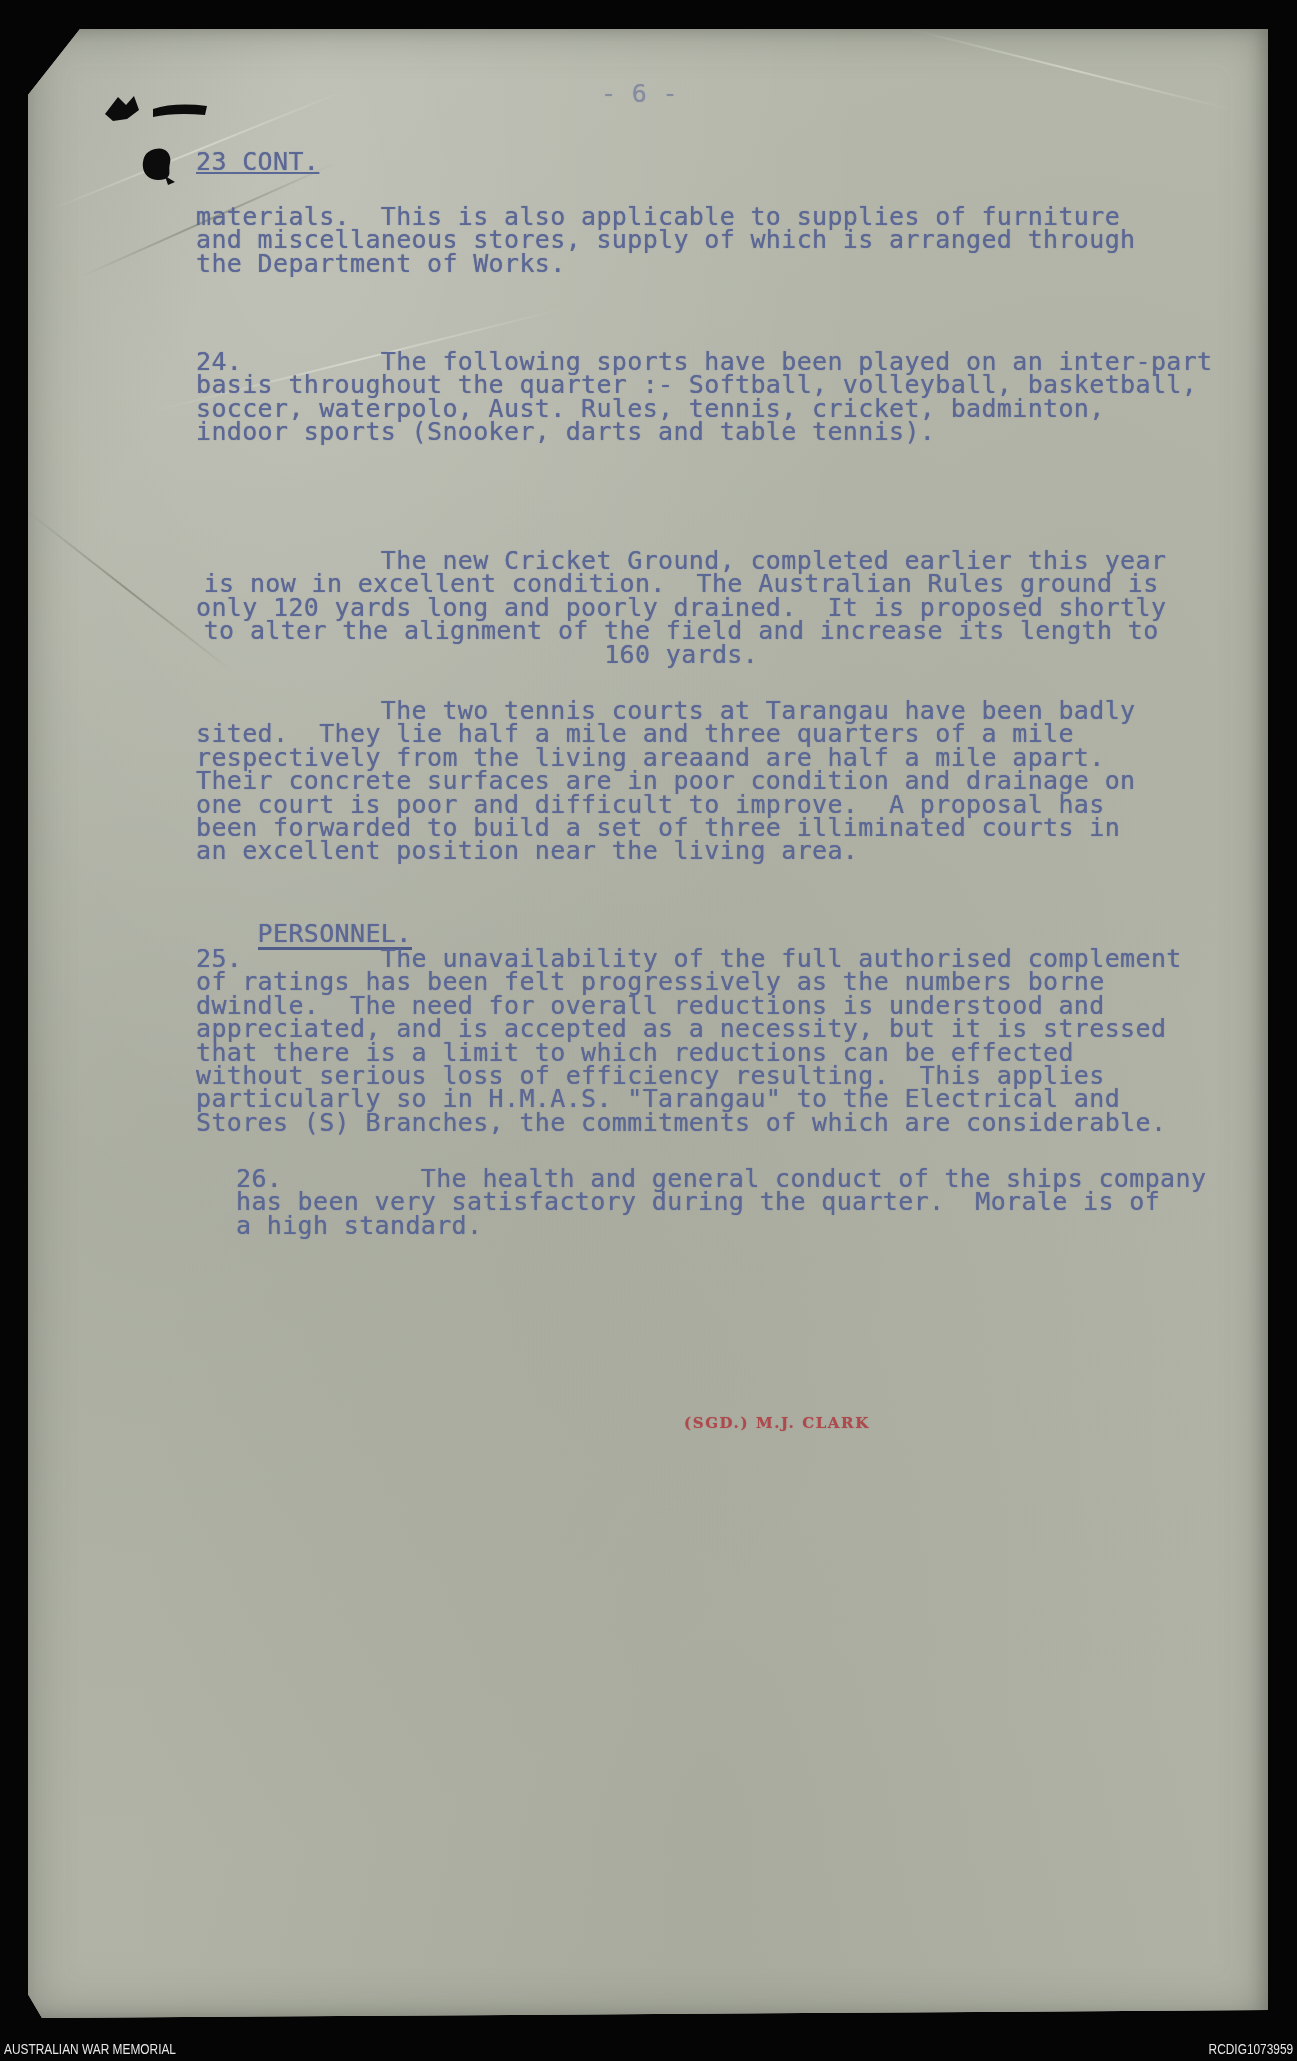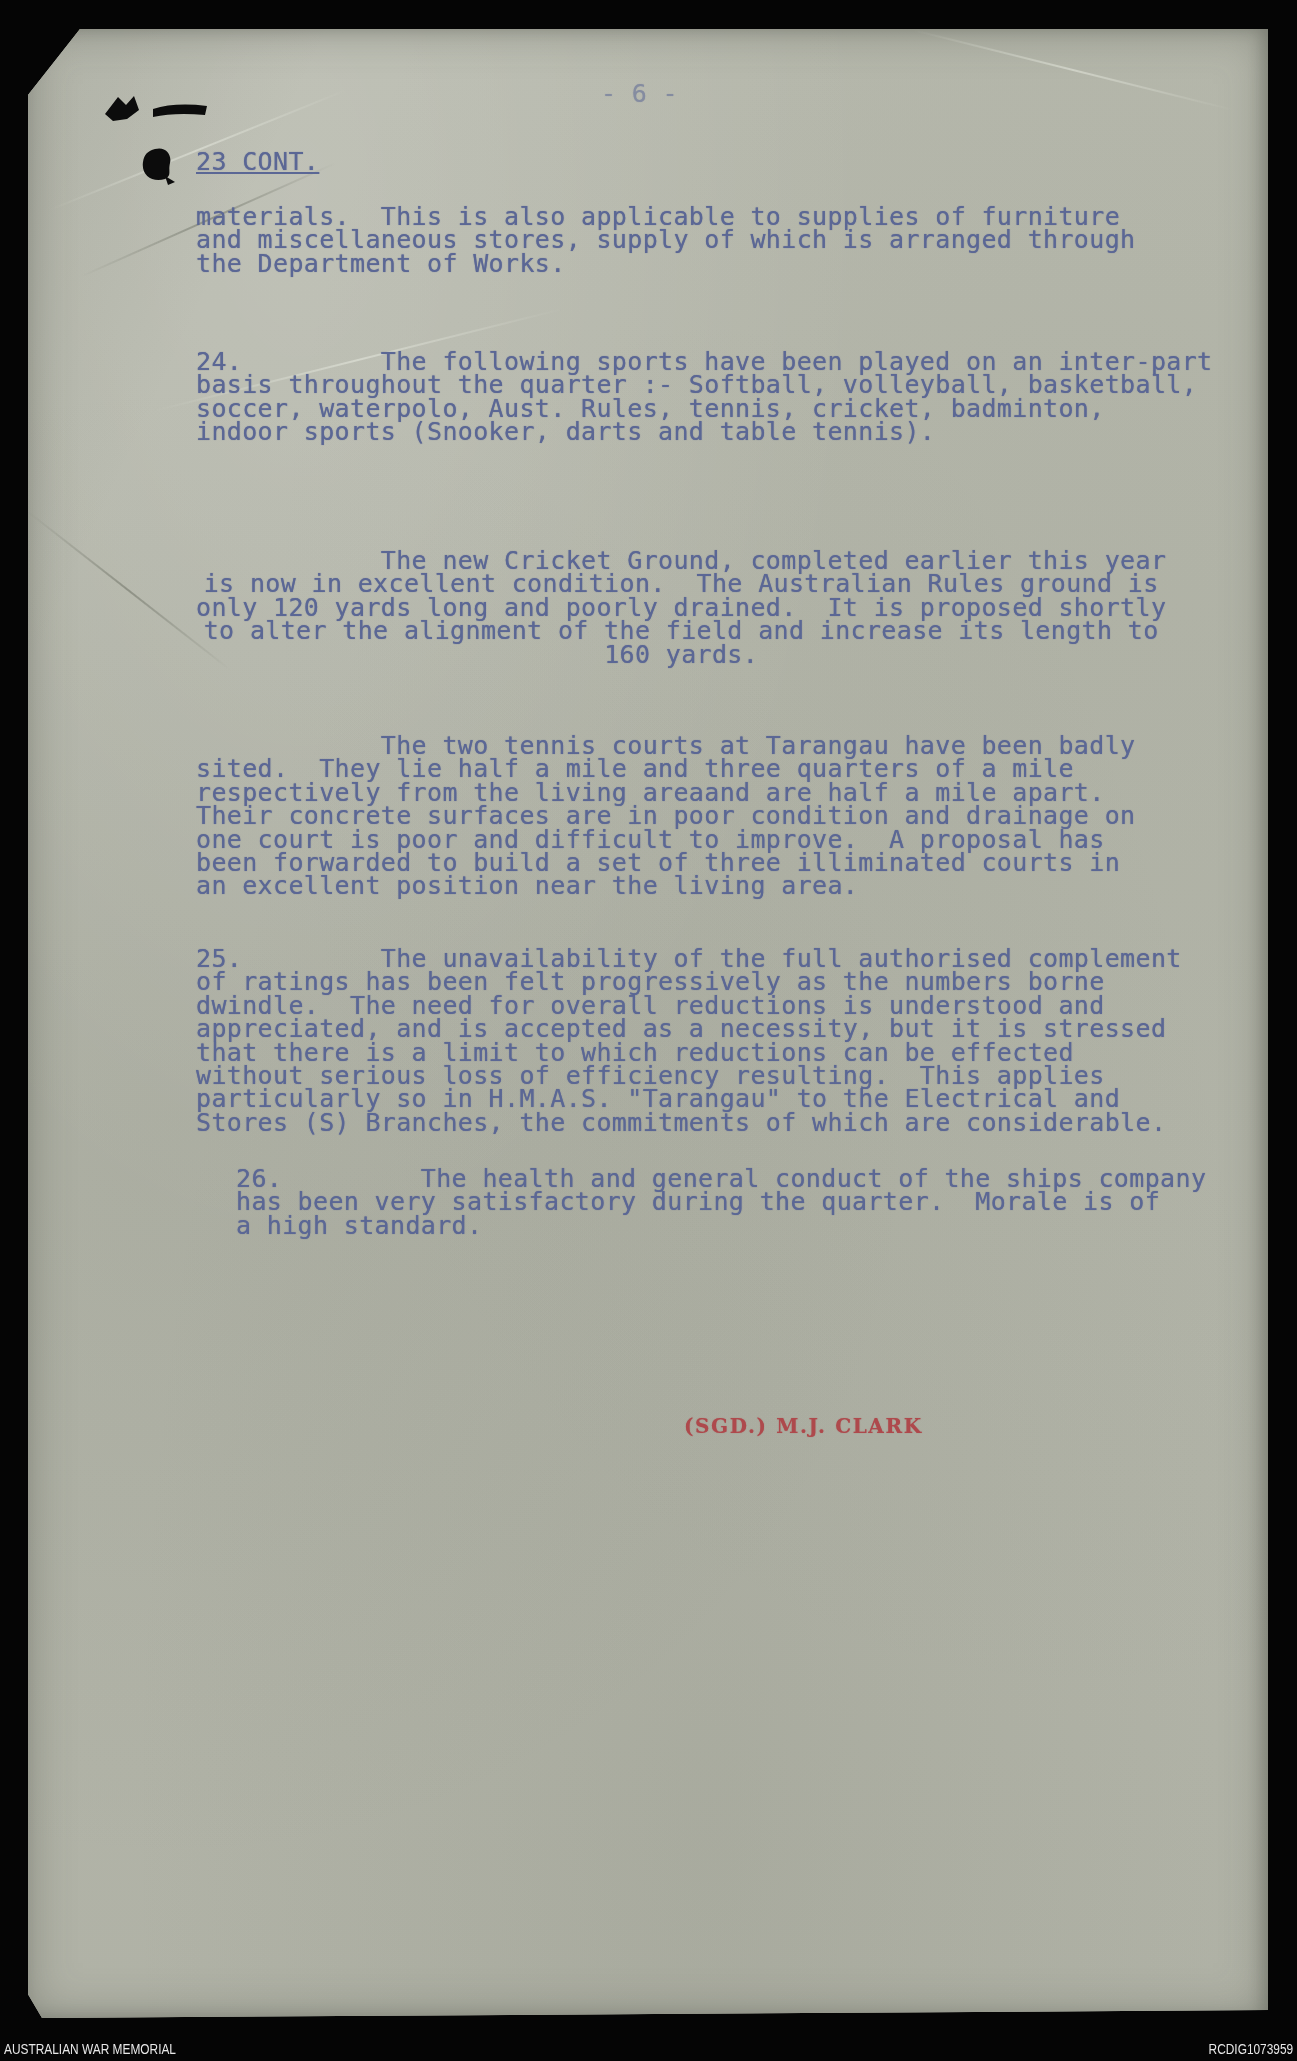--- a/index.html
+++ b/index.html
@@ -37,21 +37,21 @@
   .faded{opacity:.55;}
   .heading span{
     display:inline-block;
     border-bottom:3px solid rgba(64,77,130,.85);
     padding-bottom:1px;
   }
   .stamp-red{
     position:absolute;
     font-family:"DejaVu Serif", serif;
     font-weight:bold;
-    font-size:20px;
+    font-size:15px;
     letter-spacing:1.6px;
     color:#ae494c;
     text-shadow:0 0 1px rgba(165,70,74,.6);
     white-space:pre;
   }
   .sigline{height:26.5px;}
   .sigline span{
     display:inline-block;
     color:#4c5a93;
     font-size:25px;
@@ -108,28 +108,31 @@
 soccer, waterpolo, Aust. Rules, tennis, cricket, badminton,
 indoor sports (Snooker, darts and table tennis).</div>
 
 
   <div class="type" style="left:196px;top:549px;text-align:center;">            The new Cricket Ground, completed earlier this year
 is now in excellent condition.  The Australian Rules ground is
 only 120 yards long and poorly drained.  It is proposed shortly
 to alter the alignment of the field and increase its length to
 160 yards.</div>
 
-  <div class="type" style="left:196px;top:734px;">            The two tennis courts at Tarangau have been badly
+  <div class="type" style="left:196px;top:699px;">            The two tennis courts at Tarangau have been badly
 sited.  They lie half a mile and three quarters of a mile
 respectively from the living areaand are half a mile apart.
 Their concrete surfaces are in poor condition and drainage on
 one court is poor and difficult to improve.  A proposal has
 been forwarded to build a set of three illiminated courts in
 an excellent position near the living area.</div>
 
+  <div class="type heading" style="left:196px;top:899px;">
+    <span>PERSONNEL.</span>
+  </div>
 
   <div class="type" style="left:196px;top:947px;">25.         The unavailability of the full authorised complement
 of ratings has been felt progressively as the numbers borne
 dwindle.  The need for overall reductions is understood and
 appreciated, and is accepted as a necessity, but it is stressed
 that there is a limit to which reductions can be effected
 without serious loss of efficiency resulting.  This applies
 particularly so in H.M.A.S. "Tarangau" to the Electrical and
 Stores (S) Branches, the commitments of which are considerable.</div>
 

